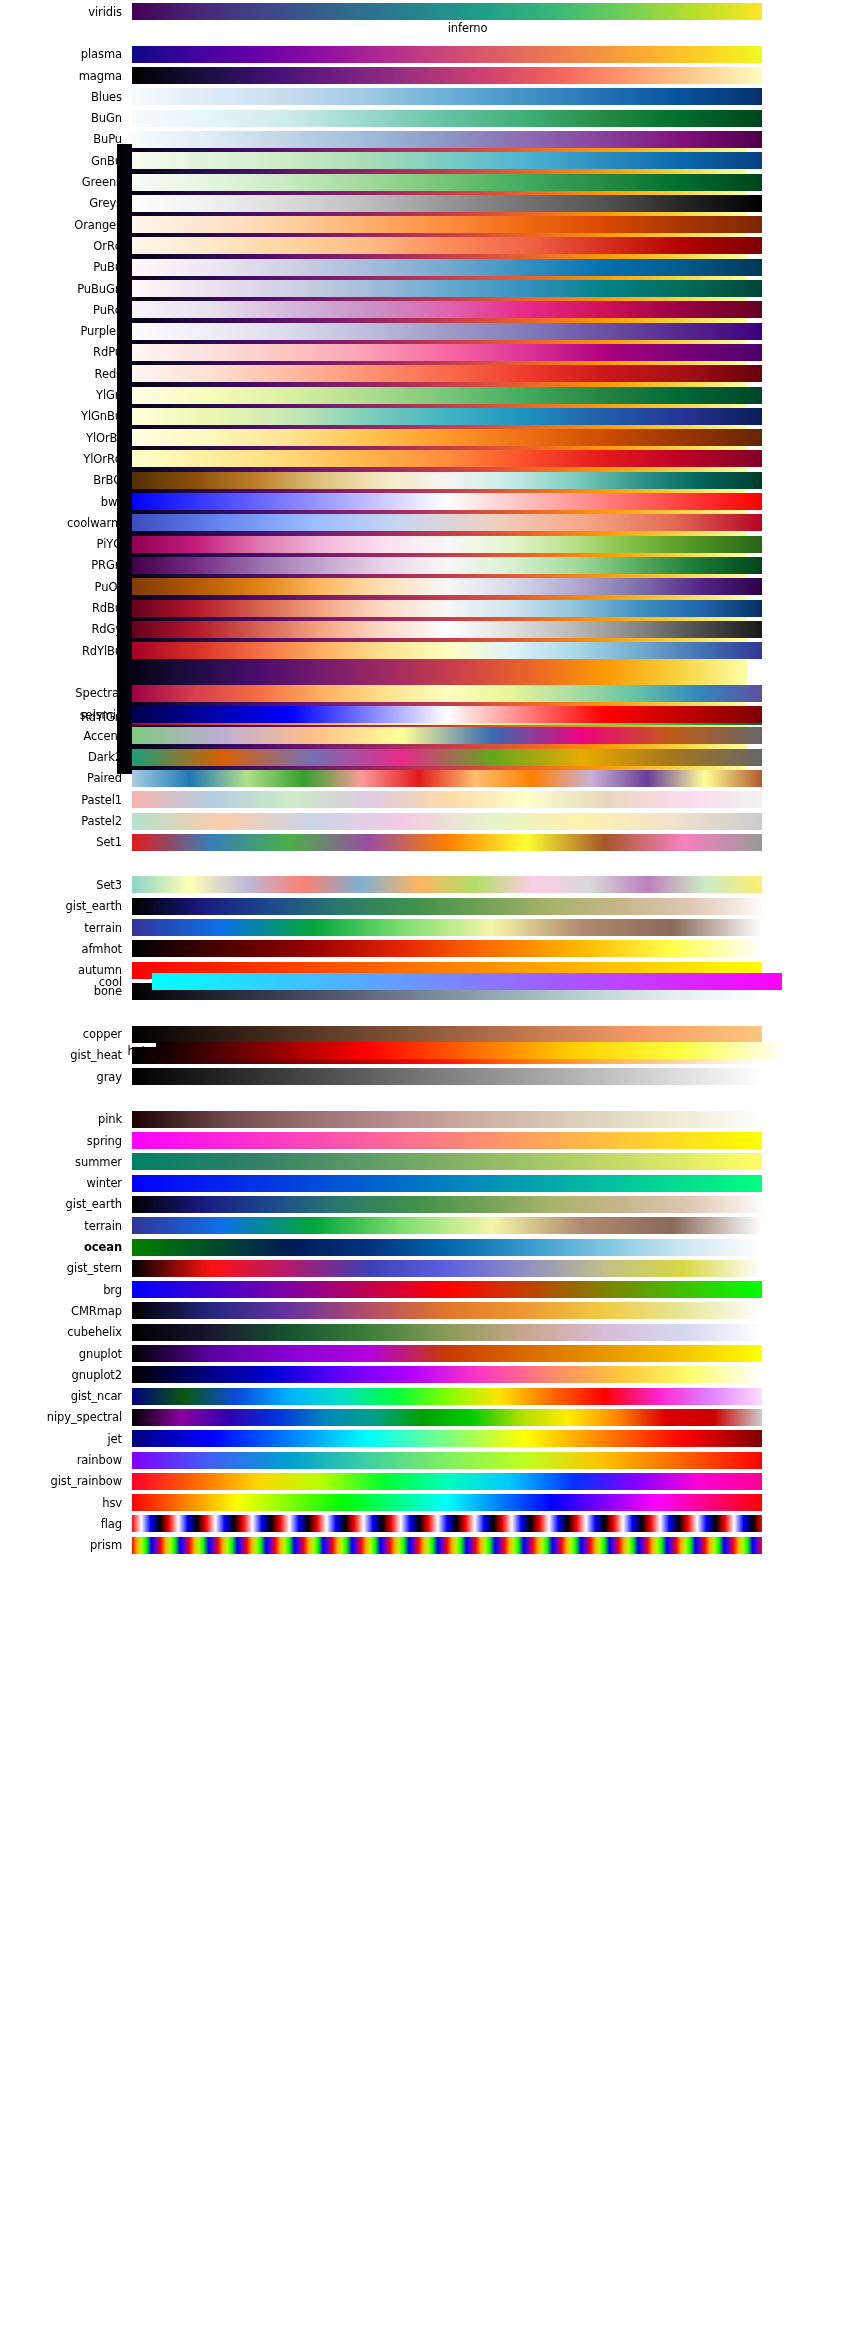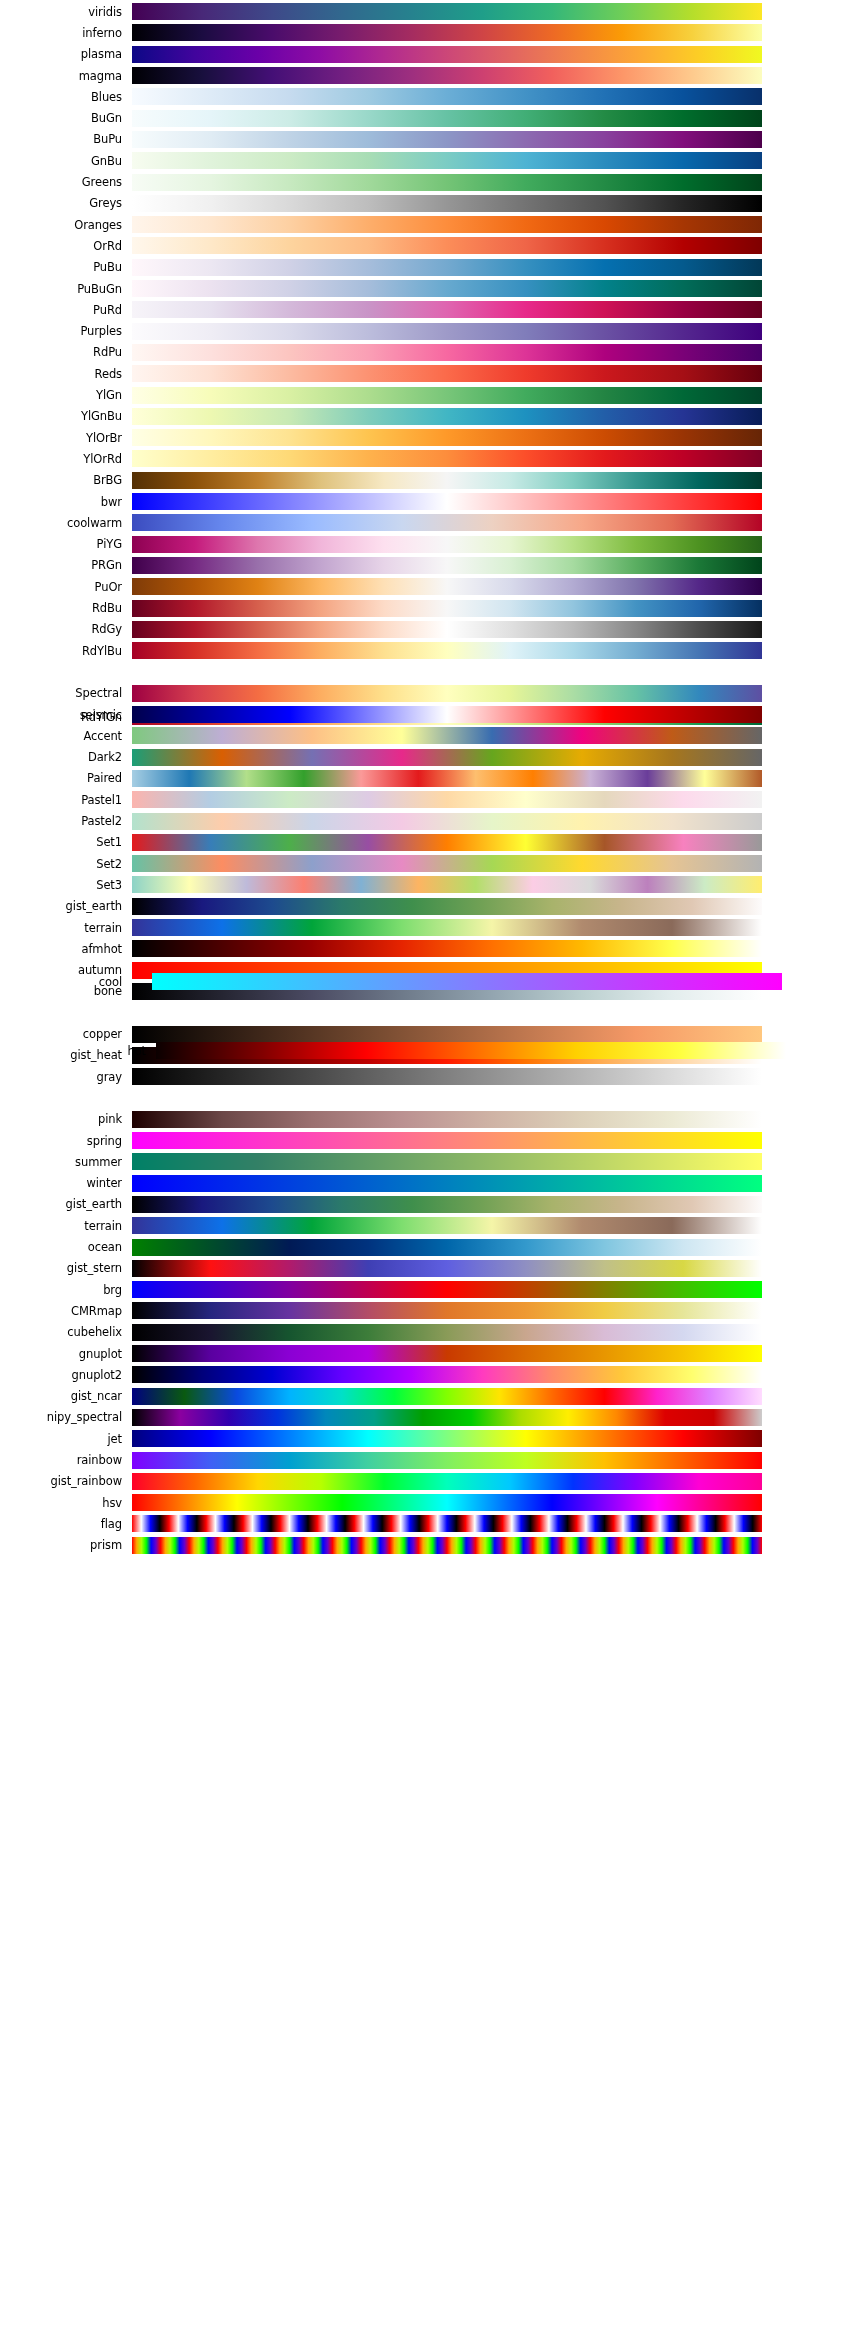--- a/index.html
+++ b/index.html
@@ -39,21 +39,21 @@
   }
 </style>
 </head>
 <body>
 
 <div id="sheet">
     <div class="cmap-row" style="top: 1px;">
       <div class="cmap-label" style="width: 122px; flex: 0 0 122px;">viridis</div>
       <div class="cmap-bar" style="width: 630px; flex: 0 0 630px; height: 17px; background: linear-gradient(to right, rgb(68, 1, 84) 0%, rgb(72, 40, 120) 11.111%, rgb(62, 73, 137) 22.222%, rgb(49, 104, 142) 33.333%, rgb(38, 130, 142) 44.444%, rgb(31, 158, 137) 55.556%, rgb(53, 183, 121) 66.667%, rgb(110, 206, 88) 77.778%, rgb(181, 222, 43) 88.889%, rgb(253, 231, 37) 100%);"></div>
     </div>
-    <div class="cmap-row" style="top: 22.3px;">
+    <div class="cmap-row" style="top: 22.3px; flex-direction: column;">
       <div class="cmap-label" style="width: 122px; flex: 0 0 122px;">inferno</div>
       <div class="cmap-bar" style="width: 630px; flex: 0 0 630px; height: 17px; background: linear-gradient(to right, rgb(0, 0, 4) 0%, rgb(27, 12, 65) 11.111%, rgb(74, 12, 107) 22.222%, rgb(120, 28, 109) 33.333%, rgb(165, 44, 96) 44.444%, rgb(207, 68, 70) 55.556%, rgb(237, 105, 37) 66.667%, rgb(251, 155, 6) 77.778%, rgb(247, 209, 61) 88.889%, rgb(252, 255, 164) 100%);"></div>
     </div>
     <div class="cmap-row" style="top: 43.6px;">
       <div class="cmap-label" style="width: 122px; flex: 0 0 122px;">plasma</div>
       <div class="cmap-bar" style="width: 630px; flex: 0 0 630px; height: 17px; background: linear-gradient(to right, rgb(13, 8, 135) 0%, rgb(65, 4, 157) 10%, rgb(106, 0, 168) 20%, rgb(143, 13, 164) 30%, rgb(177, 42, 144) 40%, rgb(204, 71, 120) 50%, rgb(225, 100, 98) 60%, rgb(242, 132, 75) 70%, rgb(252, 166, 54) 80%, rgb(252, 206, 37) 90%, rgb(240, 249, 33) 100%);"></div>
     </div>
     <div class="cmap-row" style="top: 64.9px;">
       <div class="cmap-label" style="width: 122px; flex: 0 0 122px;">magma</div>
       <div class="cmap-bar" style="width: 630px; flex: 0 0 630px; height: 17px; background: linear-gradient(to right, rgb(0, 0, 4) 0%, rgb(24, 15, 61) 11.111%, rgb(68, 15, 118) 22.222%, rgb(114, 31, 129) 33.333%, rgb(158, 47, 127) 44.444%, rgb(205, 64, 113) 55.556%, rgb(241, 96, 93) 66.667%, rgb(253, 150, 104) 77.778%, rgb(254, 202, 141) 88.889%, rgb(252, 253, 191) 100%);"></div>
@@ -195,24 +195,20 @@
       <div class="cmap-bar" style="width: 630px; flex: 0 0 630px; height: 17px; background: linear-gradient(to right, rgb(251, 180, 174) 0%, rgb(179, 205, 227) 12.5%, rgb(204, 235, 197) 25%, rgb(222, 203, 228) 37.5%, rgb(254, 217, 166) 50%, rgb(255, 255, 204) 62.5%, rgb(229, 216, 189) 75%, rgb(253, 218, 236) 87.5%, rgb(242, 242, 242) 100%);"></div>
     </div>
     <div class="cmap-row" style="top: 810.4px;">
       <div class="cmap-label" style="width: 122px; flex: 0 0 122px;">Pastel2</div>
       <div class="cmap-bar" style="width: 630px; flex: 0 0 630px; height: 17px; background: linear-gradient(to right, rgb(179, 226, 205) 0%, rgb(253, 205, 172) 14.286%, rgb(203, 213, 232) 28.571%, rgb(244, 202, 228) 42.857%, rgb(230, 245, 201) 57.143%, rgb(255, 242, 174) 71.429%, rgb(241, 226, 204) 85.714%, rgb(204, 204, 204) 100%);"></div>
     </div>
     <div class="cmap-row" style="top: 831.7px;">
       <div class="cmap-label" style="width: 122px; flex: 0 0 122px;">Set1</div>
       <div class="cmap-bar" style="width: 630px; flex: 0 0 630px; height: 17px; background: linear-gradient(to right, rgb(228, 26, 28) 0%, rgb(55, 126, 184) 12.5%, rgb(77, 175, 74) 25%, rgb(152, 78, 163) 37.5%, rgb(255, 127, 0) 50%, rgb(255, 255, 51) 62.5%, rgb(166, 86, 40) 75%, rgb(247, 129, 191) 87.5%, rgb(153, 153, 153) 100%);"></div>
     </div>
-    <div class="cmap-row" style="top: 853px;">
-      <div class="cmap-label" style="width: 122px; flex: 0 0 122px;">Set2</div>
-      <div class="cmap-bar" style="width: 630px; flex: 0 0 630px; height: 17px; background: linear-gradient(to right, rgb(102, 194, 165) 0%, rgb(252, 141, 98) 14.286%, rgb(141, 160, 203) 28.571%, rgb(231, 138, 195) 42.857%, rgb(166, 216, 84) 57.143%, rgb(255, 217, 47) 71.429%, rgb(229, 196, 148) 85.714%, rgb(179, 179, 179) 100%);"></div>
-    </div>
     <div class="cmap-row" style="top: 874.3px;">
       <div class="cmap-label" style="width: 122px; flex: 0 0 122px;">Set3</div>
       <div class="cmap-bar" style="width: 630px; flex: 0 0 630px; height: 17px; background: linear-gradient(to right, rgb(141, 211, 199) 0%, rgb(255, 255, 179) 9.091%, rgb(190, 186, 218) 18.182%, rgb(251, 128, 114) 27.273%, rgb(128, 177, 211) 36.364%, rgb(253, 180, 98) 45.455%, rgb(179, 222, 105) 54.545%, rgb(252, 205, 229) 63.636%, rgb(217, 217, 217) 72.727%, rgb(188, 128, 189) 81.818%, rgb(204, 235, 197) 90.909%, rgb(255, 237, 111) 100%);"></div>
     </div>
     <div class="cmap-row" style="top: 895.6px;">
       <div class="cmap-label" style="width: 122px; flex: 0 0 122px;">gist_earth</div>
       <div class="cmap-bar" style="width: 630px; flex: 0 0 630px; height: 17px; background: linear-gradient(to right, rgb(0, 0, 0) 0%, rgb(25, 25, 127) 11.111%, rgb(29, 74, 142) 22.222%, rgb(43, 122, 106) 33.333%, rgb(63, 143, 76) 44.444%, rgb(113, 161, 85) 55.556%, rgb(168, 179, 107) 66.667%, rgb(200, 181, 140) 77.778%, rgb(224, 200, 180) 88.889%, rgb(253, 251, 251) 100%);"></div>
     </div>
     <div class="cmap-row" style="top: 916.9px;">
       <div class="cmap-label" style="width: 122px; flex: 0 0 122px;">terrain</div>
@@ -268,21 +264,21 @@
     </div>
     <div class="cmap-row" style="top: 1193.8px;">
       <div class="cmap-label" style="width: 122px; flex: 0 0 122px;">gist_earth</div>
       <div class="cmap-bar" style="width: 630px; flex: 0 0 630px; height: 17px; background: linear-gradient(to right, rgb(0, 0, 0) 0%, rgb(25, 25, 127) 11.111%, rgb(29, 74, 142) 22.222%, rgb(43, 122, 106) 33.333%, rgb(63, 143, 76) 44.444%, rgb(113, 161, 85) 55.556%, rgb(168, 179, 107) 66.667%, rgb(200, 181, 140) 77.778%, rgb(224, 200, 180) 88.889%, rgb(253, 251, 251) 100%);"></div>
     </div>
     <div class="cmap-row" style="top: 1215.1px;">
       <div class="cmap-label" style="width: 122px; flex: 0 0 122px;">terrain</div>
       <div class="cmap-bar" style="width: 630px; flex: 0 0 630px; height: 17px; background: linear-gradient(to right, rgb(51, 51, 153) 0%, rgb(13, 113, 232) 14.286%, rgb(0, 165, 58) 28.571%, rgb(126, 222, 111) 42.857%, rgb(245, 245, 168) 57.143%, rgb(176, 138, 110) 71.429%, rgb(138, 106, 90) 85.714%, rgb(255, 255, 255) 100%);"></div>
     </div>
     <div class="cmap-row" style="top: 1236.4px;">
-      <div class="cmap-label" style="width: 122px; flex: 0 0 122px;">ocean</div>
+      <div class="cmap-label" style="width: 122px; flex: 0 0 122px; font-weight: bold;">ocean</div>
       <div class="cmap-bar" style="width: 630px; flex: 0 0 630px; height: 17px; background: linear-gradient(to right, rgb(0, 128, 0) 0%, rgb(0, 77, 42) 12.5%, rgb(0, 26, 85) 25%, rgb(0, 51, 127) 37.5%, rgb(0, 102, 170) 50%, rgb(51, 153, 204) 62.5%, rgb(128, 198, 224) 75%, rgb(205, 230, 242) 87.5%, rgb(255, 255, 255) 100%);"></div>
     </div>
     <div class="cmap-row" style="top: 1257.7px;">
       <div class="cmap-label" style="width: 122px; flex: 0 0 122px;">gist_stern</div>
       <div class="cmap-bar" style="width: 630px; flex: 0 0 630px; height: 17px; background: linear-gradient(to right, rgb(0, 0, 0) 0%, rgb(255, 17, 17) 12.5%, rgb(177, 27, 107) 25%, rgb(63, 63, 180) 37.5%, rgb(95, 95, 224) 50%, rgb(143, 143, 194) 62.5%, rgb(192, 192, 136) 75%, rgb(216, 216, 68) 87.5%, rgb(255, 255, 255) 100%);"></div>
     </div>
     <div class="cmap-row" style="top: 1279px;">
       <div class="cmap-label" style="width: 122px; flex: 0 0 122px;">brg</div>
       <div class="cmap-bar" style="width: 630px; flex: 0 0 630px; height: 17px; background: linear-gradient(to right, rgb(0, 0, 255) 0%, rgb(128, 0, 160) 25%, rgb(255, 0, 0) 50%, rgb(128, 128, 0) 75%, rgb(0, 255, 0) 100%);"></div>
     </div>

